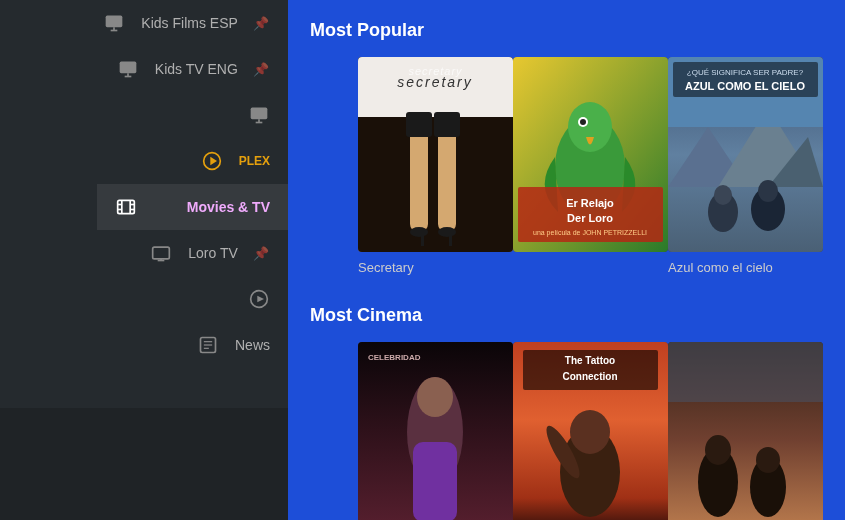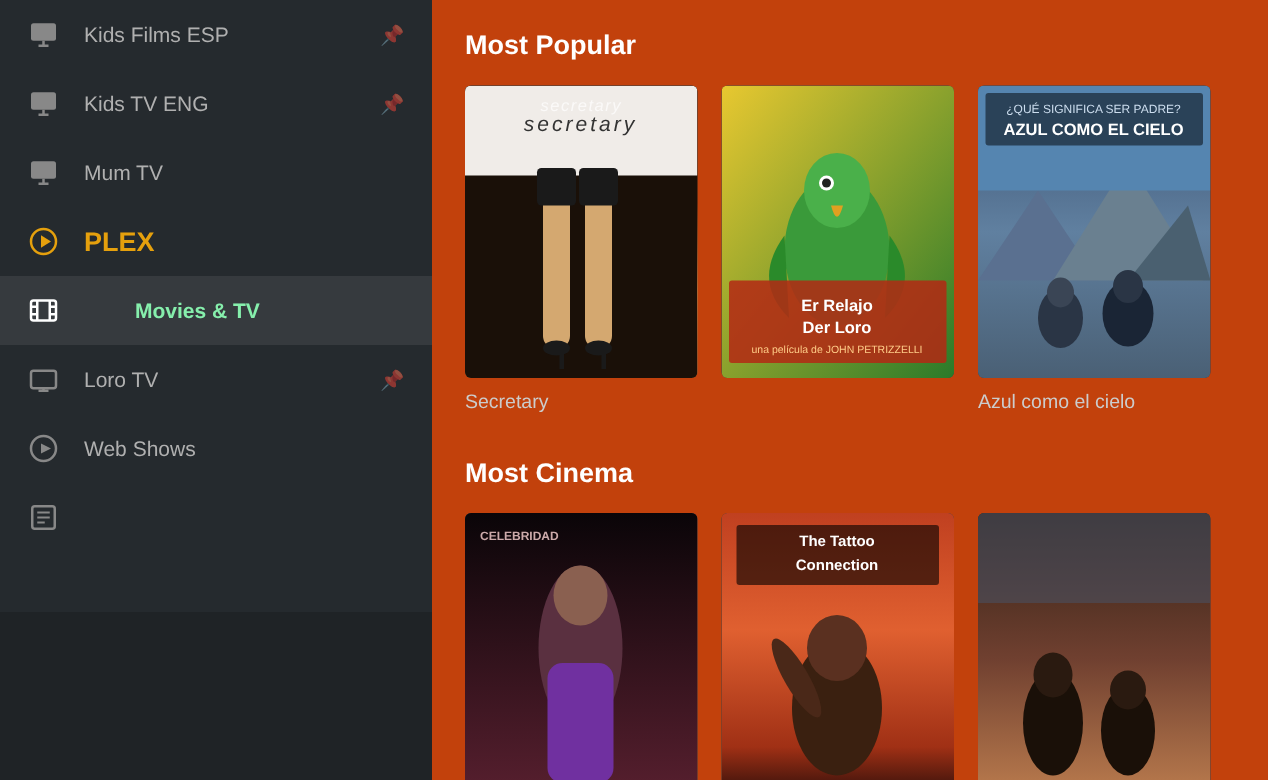--- a/index.html
+++ b/index.html
@@ -15,44 +15,45 @@
 
     
     .sidebar {
       width: 288px;
       min-width: 288px;
       background: #252a2e;
       display: flex;
       flex-direction: column;
       height: 408px;
       overflow: hidden;
+      align-items: flex-end;
     }
 
     .sidebar-item {
       display: flex;
       align-items: center;
       padding: 0 18px;
       height: 46px;
       cursor: pointer;
       gap: 16px;
       position: relative;
     }
 
     .sidebar-item.active {
       background: rgba(255,255,255,0.08);
     }
 
     .sidebar-item.plex-item .item-label {
       color: #e5a00d;
       font-weight: bold;
-      font-size: 18px;
+      font-size: 12px;
     }
 
     .sidebar-item.active .item-label {
-      color: #86efac;
+      color: #f0abfc;
       font-weight: bold;
       margin-left: 34px;
     }
 
     .item-label {
       font-size: 14px;
       color: #b0b0b0;
       flex: 1;
     }
 
@@ -81,36 +82,36 @@
       fill: #e5a00d;
     }
 
     .sidebar-item.active .icon-shape svg {
       fill: #fff;
     }
 
     
     .main-content {
       flex: 1;
-      background: #c2410c;
+      background: #1d4ed8;
       overflow-y: auto;
       padding: 20px 22px;
     }
 
     .section-title {
       font-size: 18px;
       font-weight: bold;
       color: #fff;
       margin-bottom: 16px;
     }
 
     .movie-grid {
       display: flex;
-      gap: 16px;
       margin-bottom: 30px;
+      justify-content: flex-end;
     }
 
     .movie-card {
       display: flex;
       flex-direction: column;
       gap: 8px;
       cursor: pointer;
     }
 
     .movie-poster {
@@ -184,21 +185,20 @@
   </div>
 
   <div class="sidebar-item">
     <div class="icon-shape">
       <svg viewBox="0 0 24 24">
           <rect x="2" y="3" width="20" height="14" rx="2"></rect>
           <line x1="8" y1="21" x2="16" y2="21" stroke="#888" stroke-width="2"></line>
           <line x1="12" y1="17" x2="12" y2="21" stroke="#888" stroke-width="2"></line>
         </svg>
     </div>
-    <span class="item-label">Mum TV</span>
   </div>
 
 
 
   <div class="sidebar-item plex-item">
     <div class="icon-shape">
       <svg viewBox="0 0 24 24" fill="#e5a00d">
           <circle cx="12" cy="12" r="10" stroke="#e5a00d" stroke-width="2" fill="none"></circle>
           <polygon points="10,7 18,12 10,17" fill="#e5a00d"></polygon>
         </svg>
@@ -233,32 +233,32 @@
     <span class="pin-icon">📌</span>
   </div>
 
   <div class="sidebar-item">
     <div class="icon-shape">
       <svg viewBox="0 0 24 24">
           <circle cx="12" cy="12" r="10" fill="none" stroke="#888" stroke-width="2"></circle>
           <polygon points="10,8 18,12 10,16" fill="#888"></polygon>
         </svg>
     </div>
-    <span class="item-label">Web Shows</span>
   </div>
 
   <div class="sidebar-item">
     <div class="icon-shape">
       <svg viewBox="0 0 24 24">
           <rect x="3" y="3" width="18" height="18" rx="2" fill="none" stroke="#888" stroke-width="2"></rect>
           <line x1="7" y1="8" x2="17" y2="8" stroke="#888" stroke-width="1.5"></line>
           <line x1="7" y1="12" x2="17" y2="12" stroke="#888" stroke-width="1.5"></line>
           <line x1="7" y1="16" x2="13" y2="16" stroke="#888" stroke-width="1.5"></line>
         </svg>
     </div>
+    <span class="item-label">News</span>
   </div>
 
 </nav>
 
 <main class="main-content">
 
   <div class="section">
     <div class="section-title">Most Popular</div>
     <div class="movie-grid">
 

